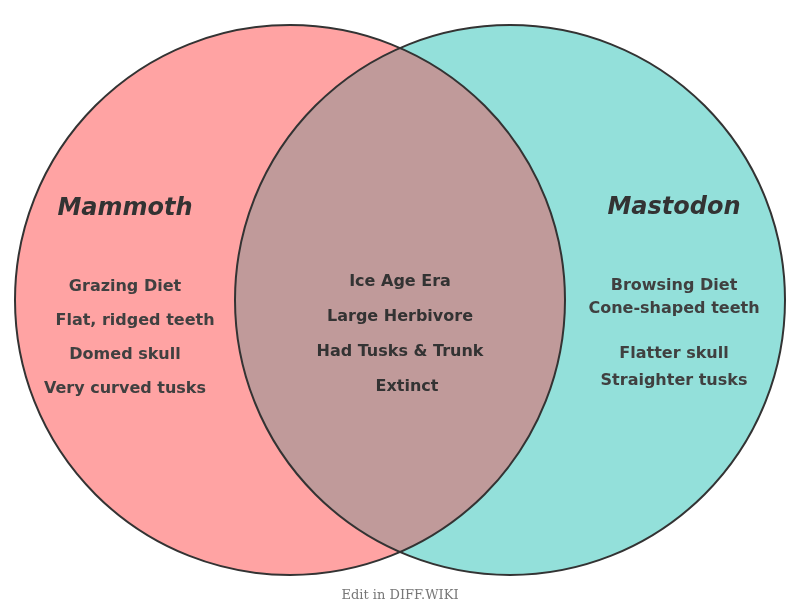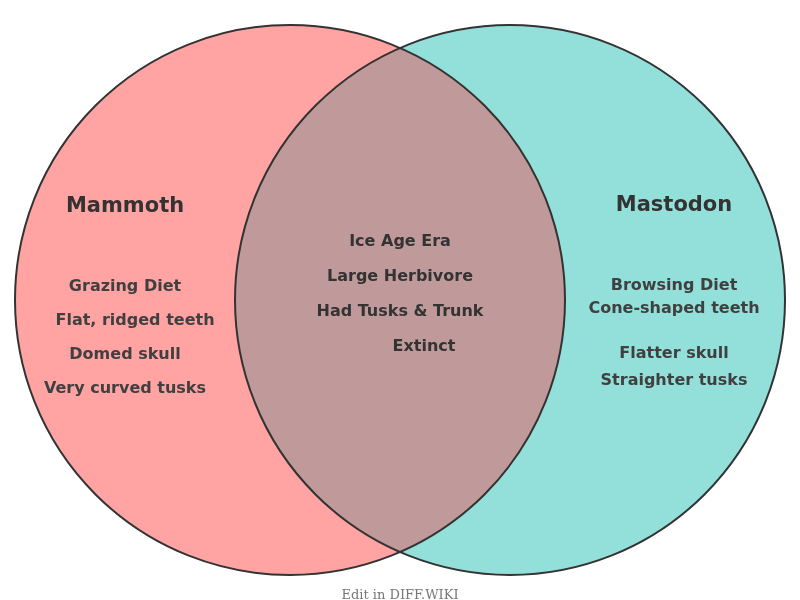--- a/index.html
+++ b/index.html
@@ -1,23 +1,23 @@
 <!DOCTYPE html>
 <html><head>
   <meta charset="utf-8">
   <style>
     html, body { margin: 0; padding: 0; background: #ffffff; }
     body { width: 800px; height: 600px; position: relative; overflow: hidden;
            font-family: "DejaVu Sans", sans-serif; }
     svg.venn { position: absolute; left: 0; top: 0; }
     .lbl { position: absolute; transform: translateX(-50%); white-space: nowrap;
            font-weight: bold; font-family: "DejaVu Sans", sans-serif; }
-    .title { font-size: 21px; color: #333333; }
+    .title { font-size: 24px; color: #333333; font-style: italic; }
     .item { font-size: 16px; color: #404040; }
-    .mid { font-size: 16px; color: #333333; }
+    .mid { font-size: 16px; color: #333333; margin-top: 40px; }
     .footer { position: absolute; left: 400px; top: 572px; transform: translateX(-50%);
               font-family: "DejaVu Serif", serif; font-size: 13px; color: #777777; white-space: nowrap; margin-top: 15px; }
   </style>
 </head>
 <body>
 
 <svg class="venn" width="800" height="600" viewBox="0 0 800 600">
   <defs>
     <clipPath id="clipLeft">
         <circle cx="290" cy="300" r="275"></circle>
@@ -38,15 +38,15 @@
 
 <div class="lbl title" style="left:674px; top:192px;">Mastodon</div>
 <div class="lbl item" style="left:674px; top:275px;">Browsing Diet</div>
 <div class="lbl item" style="left:674px; top:298px;">Cone-shaped teeth</div>
 <div class="lbl item" style="left:674px; top:343px;">Flatter skull</div>
 <div class="lbl item" style="left:674px; top:370px;">Straighter tusks</div>
 
 <div class="lbl mid" style="left:400px; top:231px;">Ice Age Era</div>
 <div class="lbl mid" style="left:400px; top:266px;">Large Herbivore</div>
 <div class="lbl mid" style="left:400px; top:301px;">Had Tusks &amp; Trunk</div>
-<div class="lbl mid" style="left:424px; top:336px;text-align:right;">Extinct</div>
+<div class="lbl mid" style="left:407px; top:336px;text-align:right;">Extinct</div>
 
 <div class="footer">Edit in DIFF.WIKI</div>
 
 </body></html>

